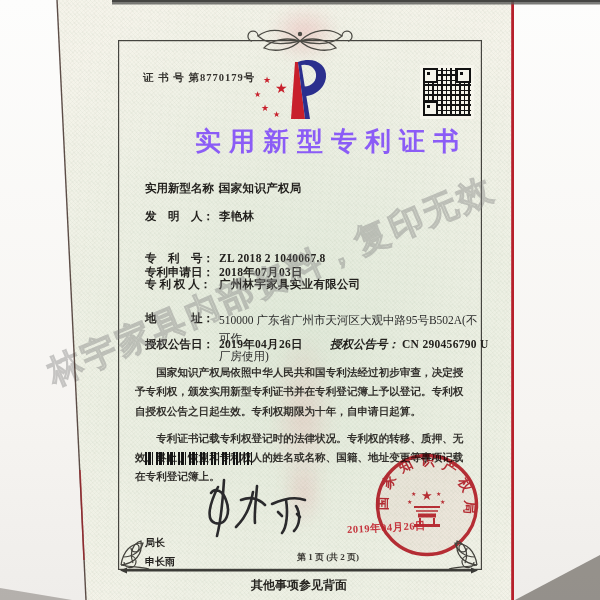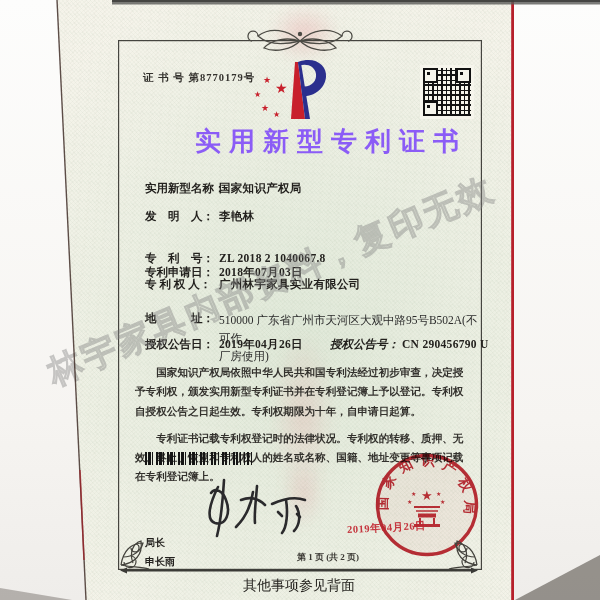--- a/index.html
+++ b/index.html
@@ -56,21 +56,21 @@
   #body-text{left:127px;top:355px;width:347px;font-size:10.6px;line-height:1.82;color:#33312d;font-weight:600;}
   #body-text p{margin:8px;text-indent:2em;}
   
   #barcode{left:145px;top:452px;width:108px;height:13px;background:
     repeating-linear-gradient(90deg,#151515 0 1.5px,transparent 1.5px 3px,#151515 3px 5.5px,transparent 5.5px 7px,#151515 7px 8px,transparent 8px 11px);}
   #signer{left:145px;top:493px;font-size:10px;font-weight:700;line-height:19px;color:#23211e;margin-top:40px;}
   #seal{left:374px;top:452px;width:106px;height:106px;mix-blend-mode:multiply;opacity:.94;}
   #seal-date{left:347px;top:521px;font-size:10.5px;font-weight:700;color:#c2232e;
              transform:rotate(-3deg);letter-spacing:.5px;opacity:.9;}
   #page-note{left:118px;top:551px;width:420px;text-align:center;font-size:9px;font-weight:600;color:#3a3833;}
-  #backside-note{left:118px;top:577px;width:362px;text-align:center;font-size:14px;font-weight:400;color:#262420;}
+  #backside-note{left:118px;top:577px;width:362px;text-align:center;font-size:12px;font-weight:700;color:#262420;}
   
   #watermark{
     left:50px;top:352px;width:560px;font-size:34px;font-weight:700;letter-spacing:3px;
     transform:rotate(-23deg);transform-origin:0 50%;
     color:transparent;-webkit-text-stroke:1.1px rgba(128,128,128,.42);
     pointer-events:none;white-space:nowrap;
   }
   svg{display:block;}
 </style>
 </head>

